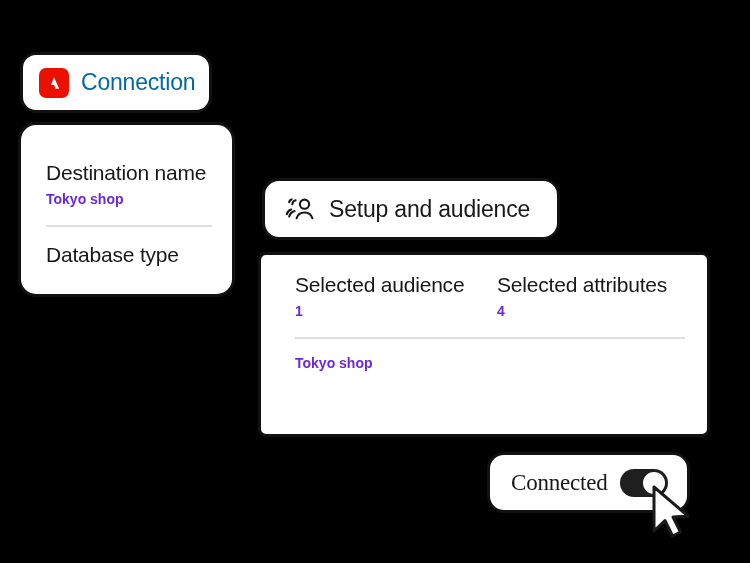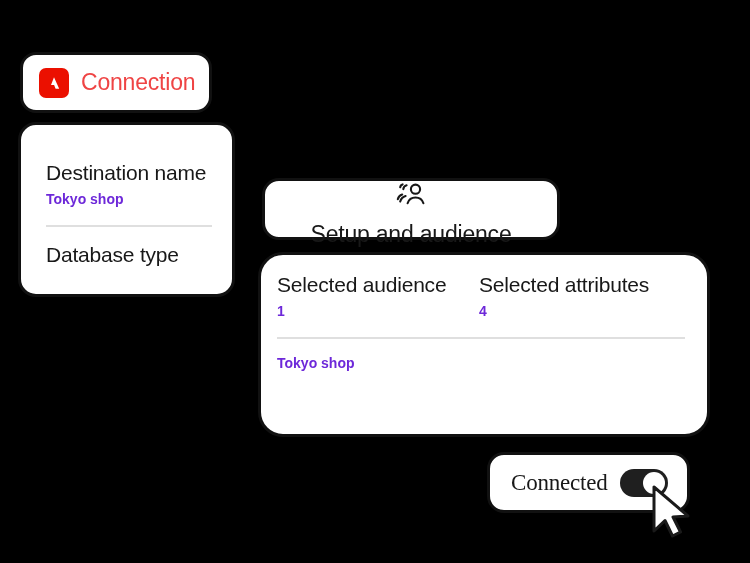--- a/index.html
+++ b/index.html
@@ -54,21 +54,21 @@
     display: flex;
     align-items: center;
     justify-content: center;
     flex: 0 0 auto;
   }
   .adobe-logo svg { display: block; }
   .card-connection .title {
     font-size: 23px;
     font-weight: 400;
     letter-spacing: -0.2px;
-    color: #ef4444;
+    color: #0369a1;
     white-space: nowrap;
   }
 
   
   .card-destination {
     left: 18px;
     top: 122px;
     width: 217px;
     height: 175px;
     border-radius: 18px;
@@ -104,39 +104,38 @@
     left: 262px;
     top: 178px;
     width: 298px;
     height: 62px;
     border-radius: 17px;
     display: flex;
     align-items: center;
     padding: 0 20px;
     gap: 14px;
     z-index: 5;
-    flex-direction: column;
   }
   .card-setup .title {
     font-size: 23px;
     font-weight: 400;
     letter-spacing: -0.2px;
     color: #181818;
     white-space: nowrap;
   }
   .audience-icon { flex: 0 0 auto; display: block; }
 
   
   .card-details {
     left: 258px;
     top: 252px;
     width: 452px;
     height: 185px;
-    border-radius: 25px;
-    padding: 18px 22px 16px 16px;
+    border-radius: 8px;
+    padding: 18px 22px 16px 34px;
     z-index: 4;
   }
   .details-columns {
     display: flex;
   }
   .details-col-a { width: 202px; flex: 0 0 auto; }
   .details-col-b { flex: 1 1 auto; }
 
   
   .card-connected {

